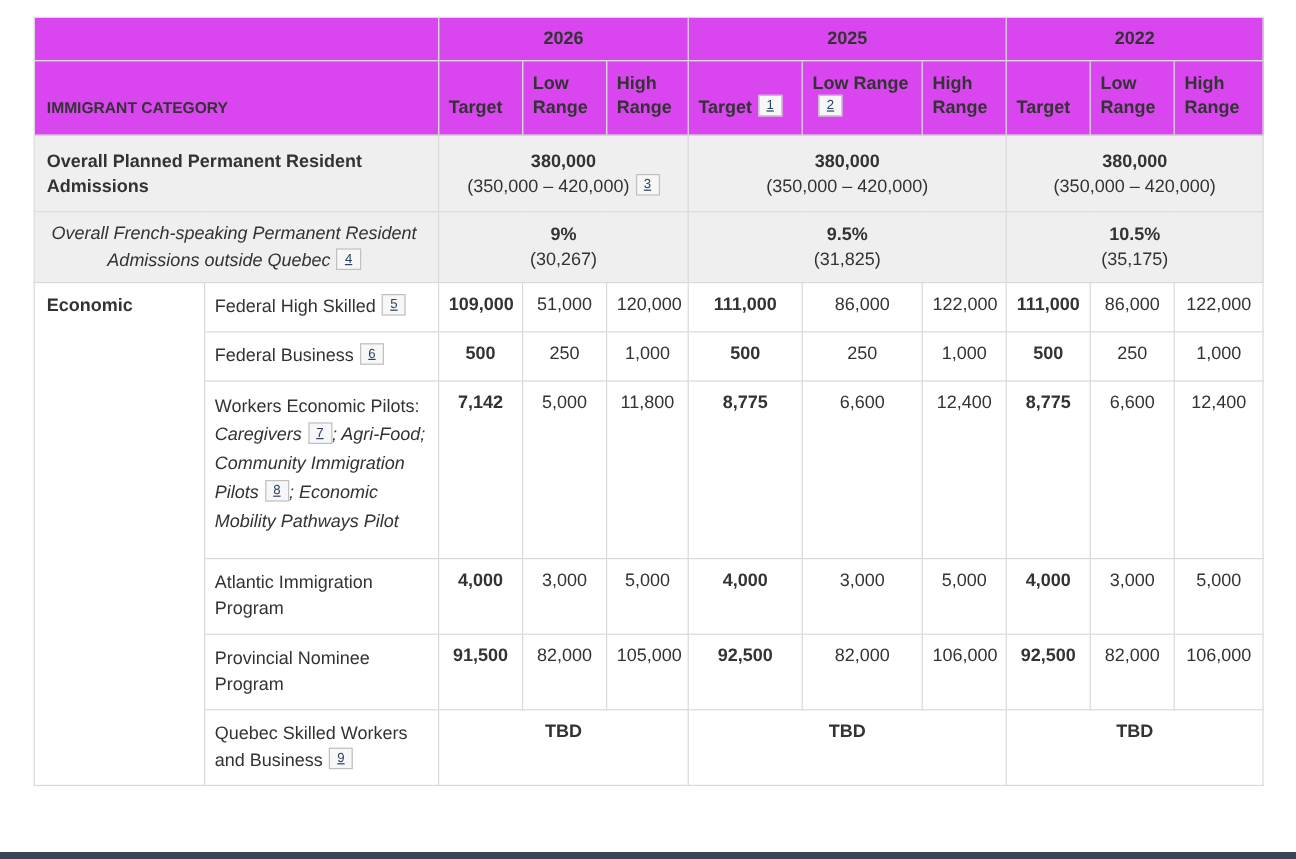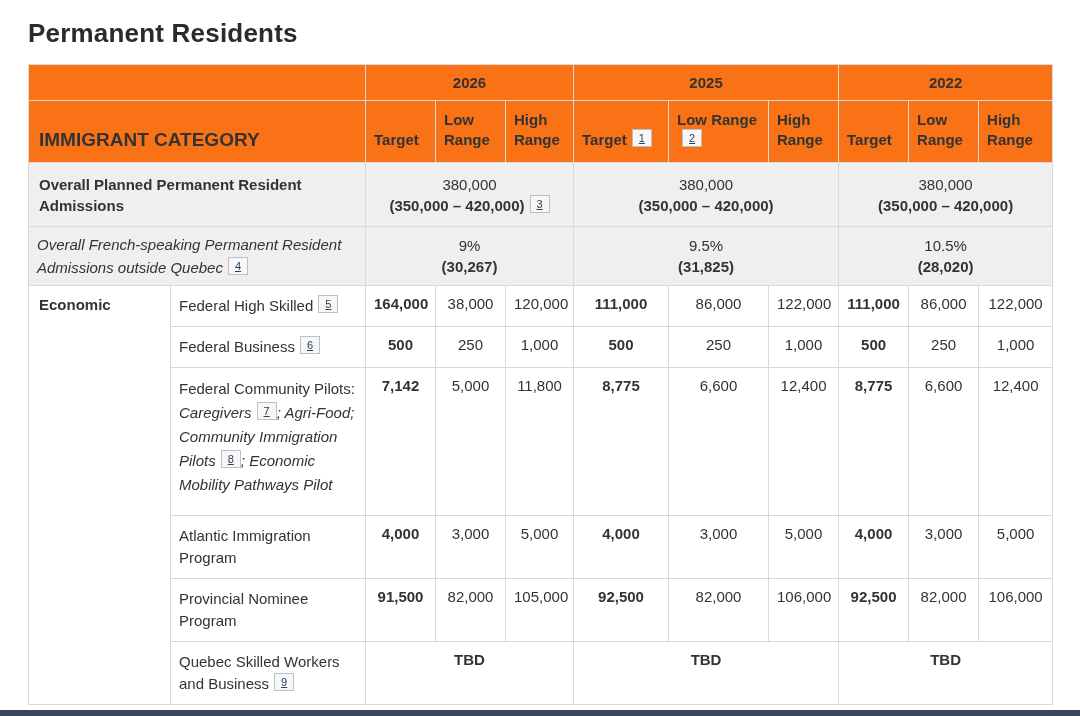--- a/index.html
+++ b/index.html
@@ -18,37 +18,37 @@
   table.pr-table{
     width:1024px;border-collapse:collapse;table-layout:fixed;
     font-size:15px;color:#333;
   }
   .pr-table th,.pr-table td{
     border:1px solid #d9d9d9;
     padding:6px 8px;
     box-sizing:border-box;
   }
   
-  .hdr{background:#f97316;margin-top:20px;}
+  .hdr{background:#d946ef;margin-top:20px;}
   tr.year-row th{height:36px;text-align:center;font-weight:bold;vertical-align:middle;}
   tr.colhdr-row th{
     height:62px;text-align:left;font-weight:bold;vertical-align:bottom;
     padding-bottom:12px;line-height:20px;
   }
-  th.cat-hdr{text-align:left;padding-left:10px;font-size:19px;}
+  th.cat-hdr{text-align:left;padding-left:10px;font-size:13px;}
   
   tr.summary-row td{vertical-align:middle;}
   tr.summary-row{background:#efefef;}
   td.summary-label{font-weight:bold;padding-left:10px;line-height:21px;}
   td.summary-label-italic{
-    font-style:italic;text-align:left;padding-right:12px;line-height:23px;font-weight:normal;
+    font-style:italic;text-align:center;padding-right:12px;line-height:23px;font-weight:normal;
   }
   td.summary-value{text-align:center;line-height:21px;}
-  .val-main{font-weight:normal;display:block;}
-  .val-range{font-weight:bold;white-space:nowrap;}
+  .val-main{font-weight:bold;display:block;}
+  .val-range{font-weight:normal;white-space:nowrap;}
   
   tr.body-row td{background:#ffffff;vertical-align:top;}
   td.group-cell{
     background:#efefef;vertical-align:top;font-weight:bold;
     padding:10px 10px;
   }
   td.label-cell{padding:9px 8px;line-height:22px;}
   td.label-cell .ital{font-style:italic;}
   td.num{text-align:center;padding-top:9px;}
   td.num.target{font-weight:bold;}
@@ -70,21 +70,20 @@
   
   .bottom-bar{
     position:absolute;left:0;bottom:0;width:1080px;height:6px;
     background:#37475a;
   }
 </style>
 </head>
 <body>
 
 <div class="page">
-  <h1 class="page-title">Permanent Residents</h1>
 
   <table class="pr-table">
     <colgroup>
       <col style="width:142px">
         <col style="width:195px">
       <col style="width:70px">
         <col style="width:70px">
         <col style="width:68px">
       <col style="width:95px">
         <col style="width:100px">
@@ -136,29 +135,29 @@
       <td class="summary-value" colspan="3">
         <span class="val-main">9%</span>
         <span class="val-range">(30,267)</span>
       </td>
       <td class="summary-value" colspan="3">
         <span class="val-main">9.5%</span>
         <span class="val-range">(31,825)</span>
       </td>
       <td class="summary-value" colspan="3">
         <span class="val-main">10.5%</span>
-        <span class="val-range">(28,020)</span>
+        <span class="val-range">(35,175)</span>
       </td>
     </tr>
 
     <tr class="body-row" style="height:39px">
       <td class="group-cell" rowspan="8">Economic</td>
       <td class="label-cell"><span>Federal High Skilled</span><a class="fn">5</a></td>
-      <td class="num target">164,000</td>
-      <td class="num">38,000</td>
+      <td class="num target">109,000</td>
+      <td class="num">51,000</td>
       <td class="num">120,000</td>
       <td class="num target">111,000</td>
       <td class="num">86,000</td>
       <td class="num">122,000</td>
       <td class="num target">111,000</td>
       <td class="num">86,000</td>
       <td class="num">122,000</td>
     </tr>
 
     <tr class="body-row" style="height:35px">
@@ -169,21 +168,21 @@
       <td class="num target">500</td>
       <td class="num">250</td>
       <td class="num">1,000</td>
       <td class="num target">500</td>
       <td class="num">250</td>
       <td class="num">1,000</td>
     </tr>
 
     <tr class="body-row" style="height:148px">
       <td class="label-cell" style="line-height:24px">
-        <span>Federal Community Pilots:</span>
+        <span>Workers Economic Pilots:</span>
         <span class="ital">Caregivers</span><a class="fn">7</a><span class="ital">; Agri-Food; Community Immigration Pilots</span><a class="fn">8</a><span class="ital">; Economic Mobility Pathways Pilot</span>
       </td>
       <td class="num target">7,142</td>
       <td class="num">5,000</td>
       <td class="num">11,800</td>
       <td class="num target">8,775</td>
       <td class="num">6,600</td>
       <td class="num">12,400</td>
       <td class="num target">8,775</td>
       <td class="num">6,600</td>

